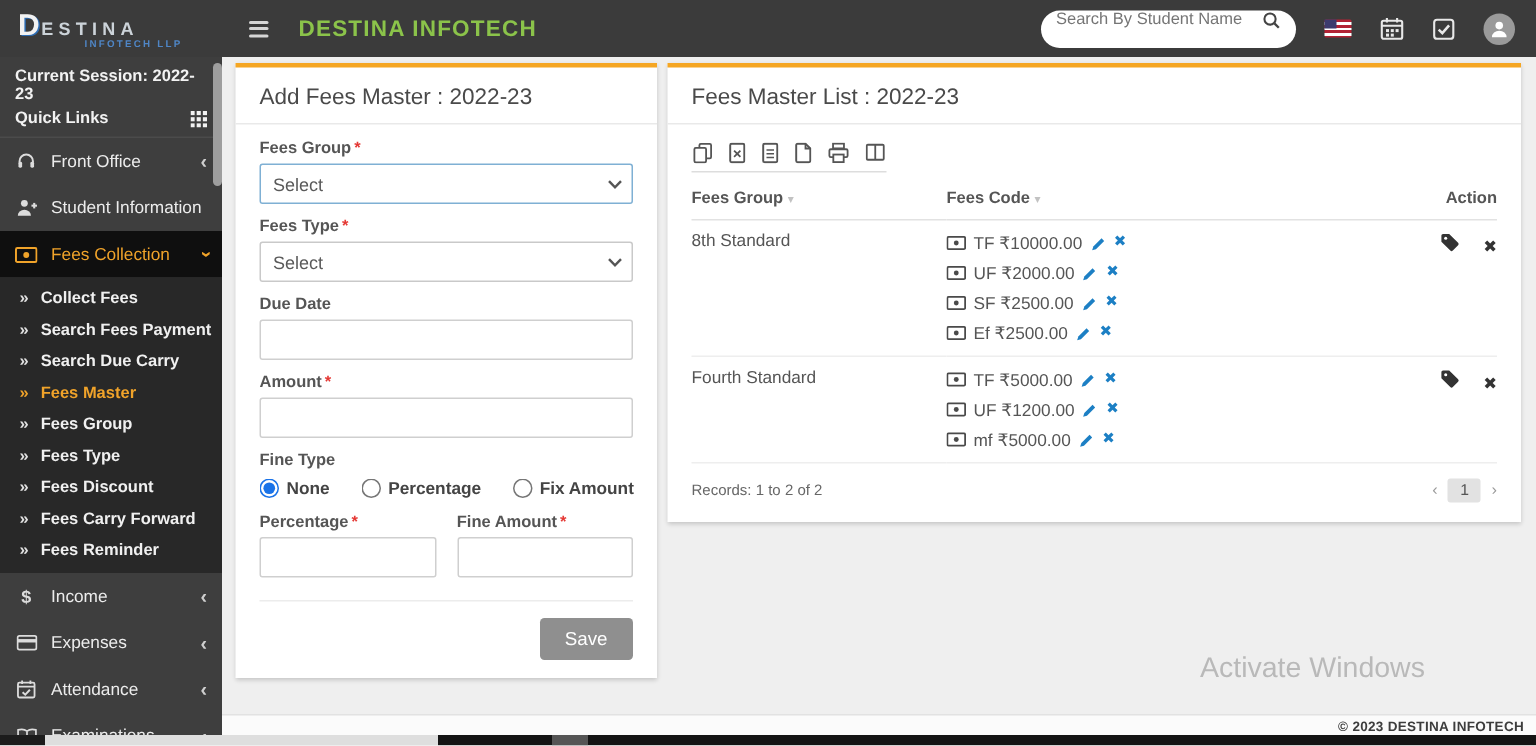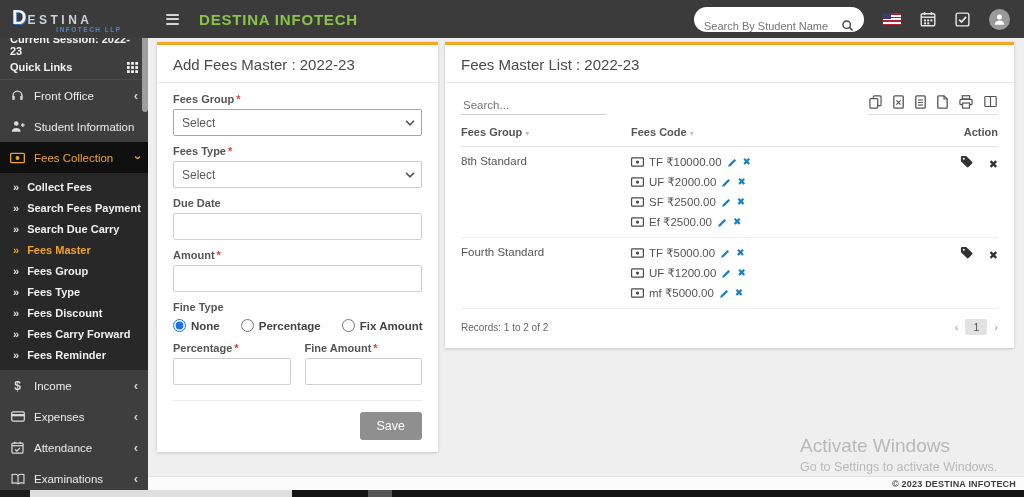--- a/index.html
+++ b/index.html
@@ -11,29 +11,29 @@
   .header { position:absolute; top:0; left:0; right:0; height:38px; background:#3b3b3b; display:flex; align-items:center; z-index:5; }
   .logo { width:148px; padding:3px 10px 2px 12px; cursor:pointer; }
   .logo-top { display:flex; align-items:baseline; }
   .logo-d { font-size:20px; font-weight:bold; color:#f2f2f2; text-shadow:1px 1px 0 #2d6db5; margin-right:1px; }
   .logo-rest { font-size:12px; font-weight:bold; letter-spacing:3.5px; color:#ccd3d9; }
   .logo-sub { font-size:6.5px; font-weight:bold; letter-spacing:1.5px; color:#4f86c6; text-align:center; margin-top:-3px; padding-left:28px; }
   .hamburger { margin-left:14px; display:flex; flex-direction:column; gap:2.5px; cursor:pointer; padding:4px; }
   .hamburger span { display:block; width:13px; height:2px; background:#d6d6d6; border-radius:1px; }
   .app-title { margin-left:16px; font-size:15px; font-weight:bold; letter-spacing:0.8px; color:#8bc34a; }
   .header-right { margin-left:auto; display:flex; align-items:center; gap:19px; padding-right:14px; }
-  .search-pill { display:flex; align-items:flex-end; background:#fff; border-radius:13px; height:25px; width:170px; padding:0 10px; }
+  .search-pill { display:flex; align-items:flex-start; background:#fff; border-radius:13px; height:25px; width:170px; padding:0 10px; }
   .search-pill input { border:none; outline:none; flex:1; font-size:11px; color:#777; min-width:0; background:transparent; font-family:inherit; }
   .flag { width:18px; height:12px; position:relative; background:repeating-linear-gradient(#b22234 0 1.8px, #ffffff 1.8px 3.6px); border-radius:1px; cursor:pointer; flex:none; }
   .flag i { position:absolute; left:0; top:0; width:8px; height:6px; background:#3c3b6e; }
   .hicon { color:#e8e8e8; cursor:pointer; display:flex; align-items:center; }
   .avatar { width:21px; height:21px; border-radius:50%; background:#9a9a9a; display:flex; align-items:center; justify-content:center; cursor:pointer; }
 
   
-  .sidebar { position:absolute; top:26px; left:0; bottom:7px; width:148px; background:#3e3e3e; color:#e6e6e6; overflow:hidden; z-index:4; }
+  .sidebar { position:absolute; top:38px; left:0; bottom:7px; width:148px; background:#3e3e3e; color:#e6e6e6; overflow:hidden; z-index:4; }
   .session { padding:7px 10px 6px 10px; border-bottom:1px solid #4b4b4b; }
   .session-line1 { font-size:11px; font-weight:bold; color:#f2f2f2; }
   .session-line2 { display:flex; align-items:center; justify-content:space-between; margin-top:4px; }
   .session-line2 .ql { font-size:11px; font-weight:bold; color:#f2f2f2; }
   .menu-item { height:31px; display:flex; align-items:center; gap:9px; padding:0 10px; cursor:pointer; }
   .menu-item .mi-icon { width:15px; display:flex; justify-content:center; color:#dcdcdc; font-weight:bold; font-size:12px; }
   .menu-item .mi-label { flex:1; font-size:11.5px; font-weight:normal; color:#ececec; white-space:nowrap; }
   .menu-item .chev { font-size:13px; color:#cfcfcf; font-weight:bold; line-height:1; }
   .chev.down { display:inline-block; transform:rotate(-90deg); }
   .menu-item.active { background:#0f0f0f; }
@@ -372,21 +372,20 @@
         <div class="form-footer">
           <button class="save-btn">Save</button>
         </div>
       </div>
     </div>
 
     <div class="card card-list">
       <div class="card-title">Fees Master List : 2022-23</div>
       <div class="list-body">
         <div class="list-toolbar">
-          <input type="text" class="list-search" placeholder="Search..." style="">
           <div class="export-icons">
             <span class="ei">
                 <svg width="13" height="14" viewBox="0 0 14 15">
                   <rect x="4.6" y="1" width="8.4" height="10.4" rx="1" fill="none" stroke="#555" stroke-width="1.3"></rect>
                   <rect x="1" y="3.8" width="8.4" height="10.4" rx="1" fill="#fff" stroke="#555" stroke-width="1.3"></rect>
                 </svg>
               </span>
             <span class="ei">
                 <svg width="11" height="14" viewBox="0 0 11 14">
                   <rect x="0.8" y="0.8" width="9.4" height="12.4" rx="1" fill="none" stroke="#555" stroke-width="1.3"></rect>
@@ -574,21 +573,20 @@
             <span class="pg-chev">‹</span>
             <span class="pg-num">1</span>
             <span class="pg-chev">›</span>
           </span>
         </div>
       </div>
     </div>
 
     <div class="watermark">
       <div class="wm1">Activate Windows</div>
-      <div class="wm2">Go to Settings to activate Windows.</div>
     </div>
 
     <div class="main-footer">
       <span class="copyright">© 2023 DESTINA INFOTECH</span>
     </div>
   </div>
 
   <div class="bottom-strip">
     <div class="bs-seg" style="left:0;width:30px;background:#1c1c1c;"></div>
     <div class="bs-seg" style="left:292px;right:0;background:#141414;"></div>

